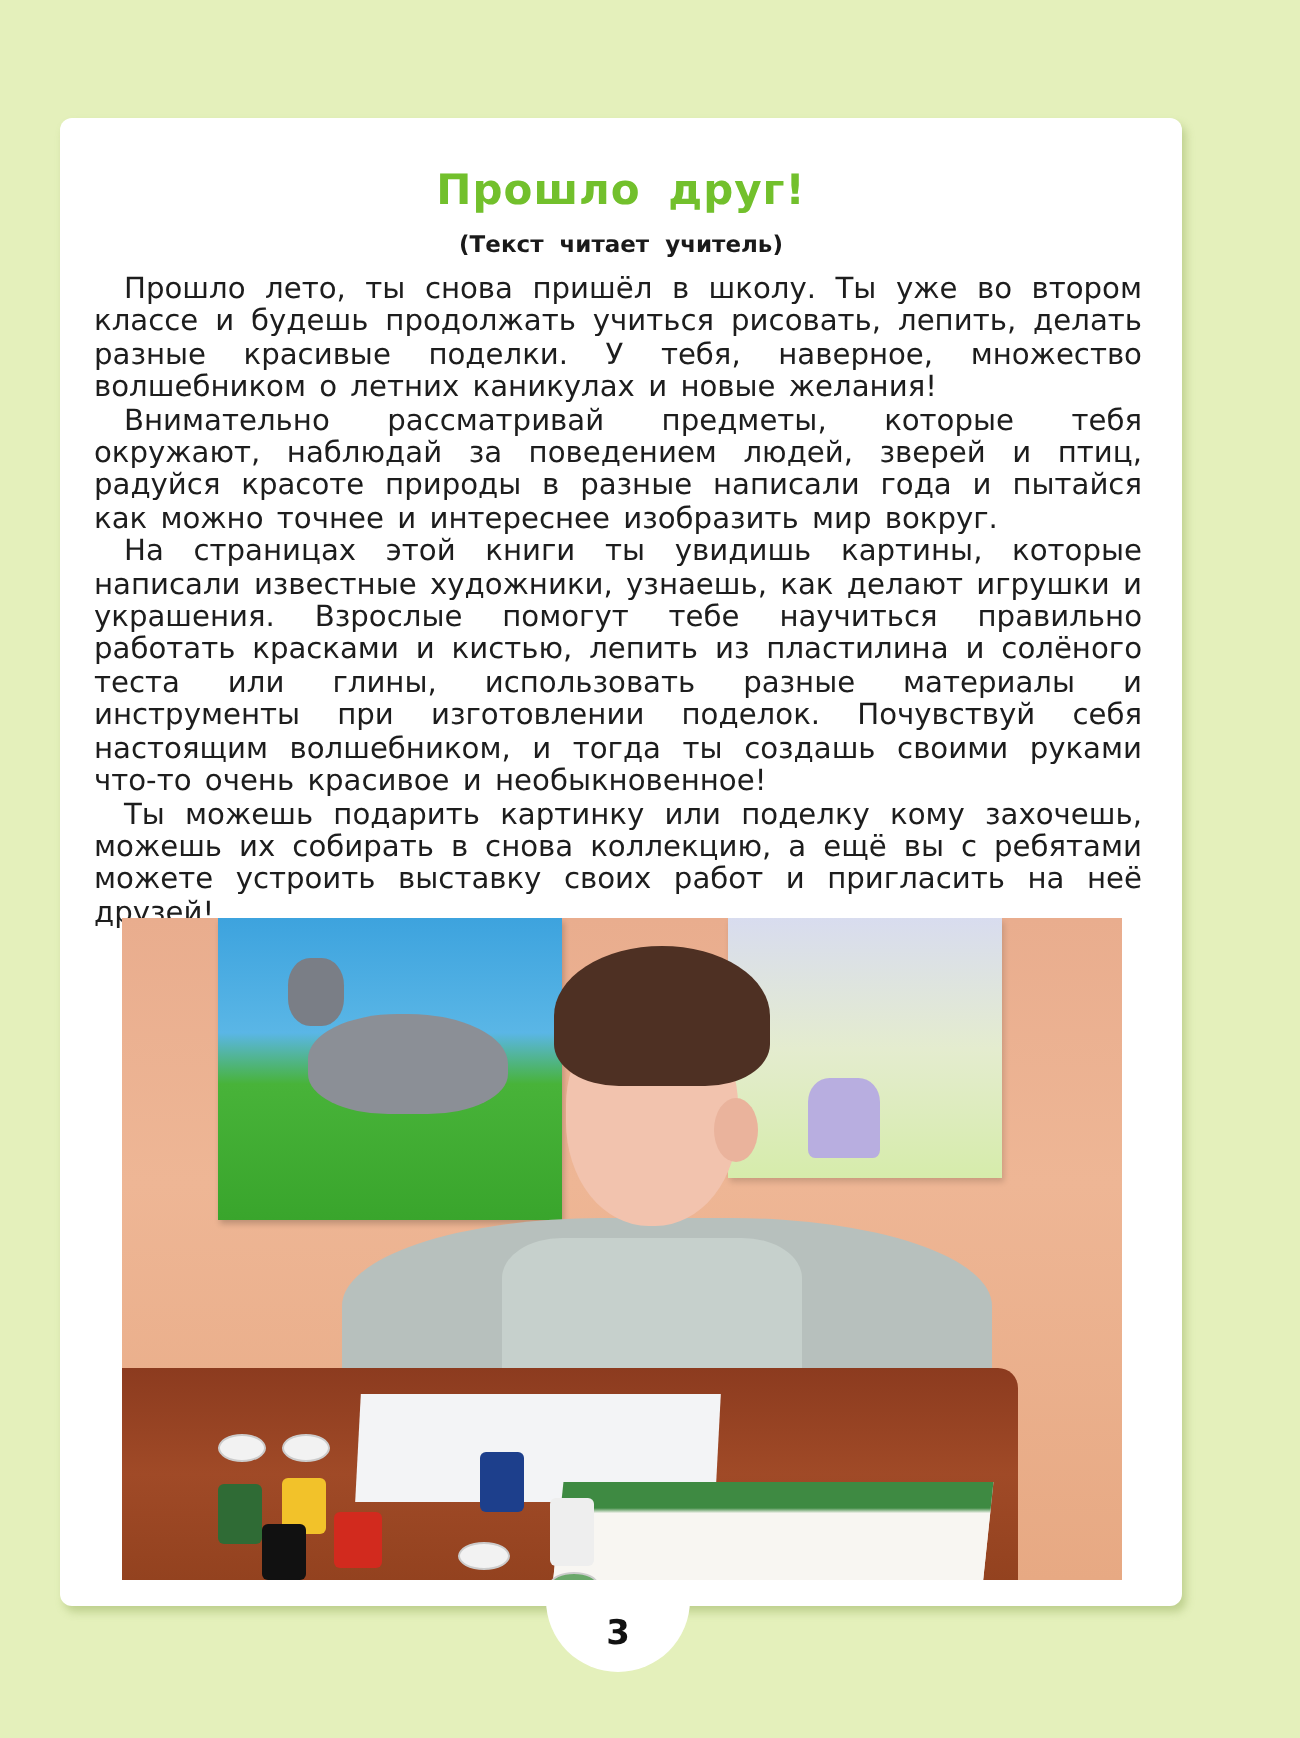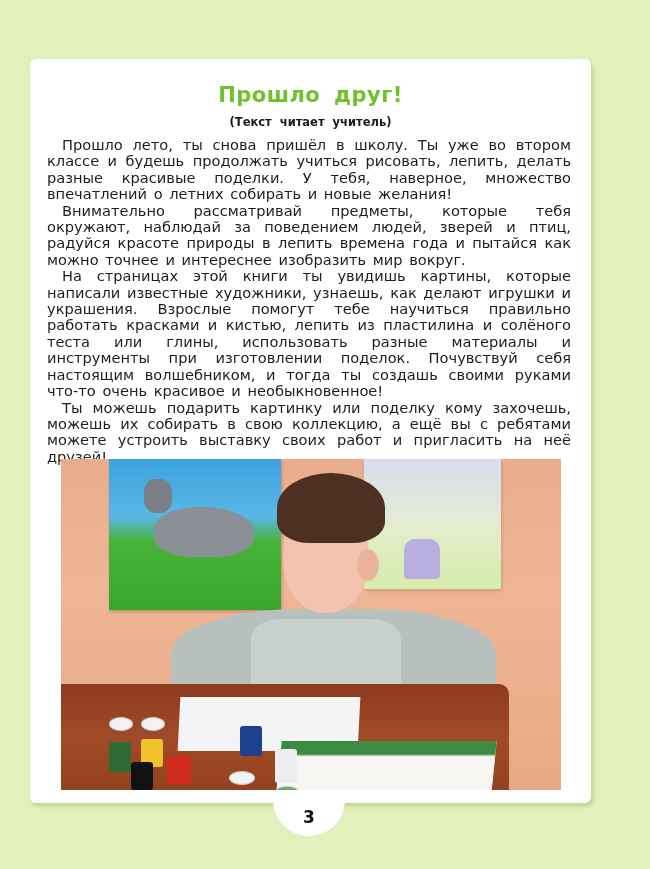--- a/index.html
+++ b/index.html
@@ -132,24 +132,24 @@
   }
 </style>
 </head>
 <body>
 
 <div class="card">
   <div class="title">Прошло друг!</div>
   <div class="subtitle">(Текст читает учитель)</div>
 
   <div class="body-text">
-    <p>Прошло лето, ты снова пришёл в школу. Ты уже во втором классе и будешь продолжать учиться рисовать, лепить, делать разные красивые поделки. У тебя, наверное, множество впечатлений о летних собирать и новые желания!</p>
-    <p>Внимательно рассматривай предметы, которые тебя окружают, наблюдай за поведением людей, зверей и птиц, радуйся красоте природы в лепить времена года и пытайся как можно точнее и интереснее изобразить мир вокруг.</p>
+    <p>Прошло лето, ты снова пришёл в школу. Ты уже во втором классе и будешь продолжать учиться рисовать, лепить, делать разные красивые поделки. У тебя, наверное, множество волшебником о летних каникулах и новые желания!</p>
+    <p>Внимательно рассматривай предметы, которые тебя окружают, наблюдай за поведением людей, зверей и птиц, радуйся красоте природы в разные написали года и пытайся как можно точнее и интереснее изобразить мир вокруг.</p>
     <p>На страницах этой книги ты увидишь картины, которые написали известные художники, узнаешь, как делают игрушки и украшения. Взрослые помогут тебе научиться правильно работать красками и кистью, лепить из пластилина и солёного теста или глины, использовать разные материалы и инструменты при изготовлении поделок. Почувствуй себя настоящим волшебником, и тогда ты создашь своими руками что-то очень красивое и необыкновенное!</p>
-    <p>Ты можешь подарить картинку или поделку кому захочешь, можешь их собирать в свою коллекцию, а ещё вы с ребятами можете устроить выставку своих работ и пригласить на неё друзей!</p>
+    <p>Ты можешь подарить картинку или поделку кому захочешь, можешь их собирать в снова коллекцию, а ещё вы с ребятами можете устроить выставку своих работ и пригласить на неё друзей!</p>
   </div>
 
   <div class="photo" title="Boy painting at a table with paint jars; children's paintings on wall">
     <div class="painting-left">
       <div class="cat-body"></div>
       <div class="cat-head"></div>
     </div>
     <div class="painting-right">
       <div class="girl-dress"></div>
     </div>

